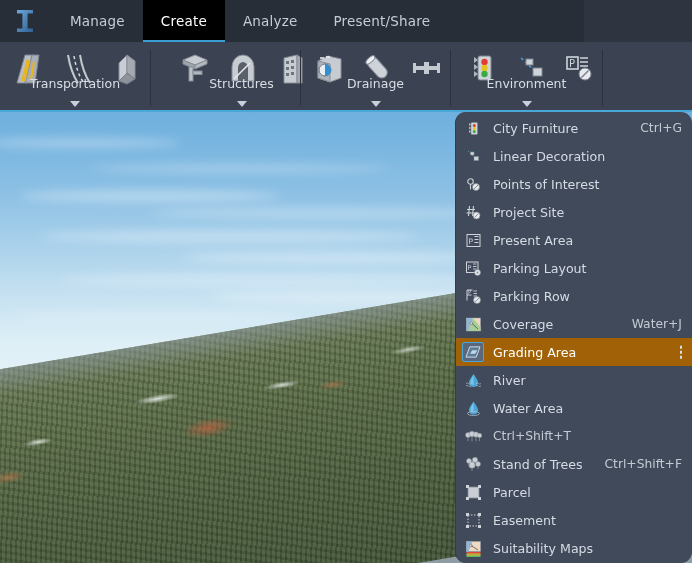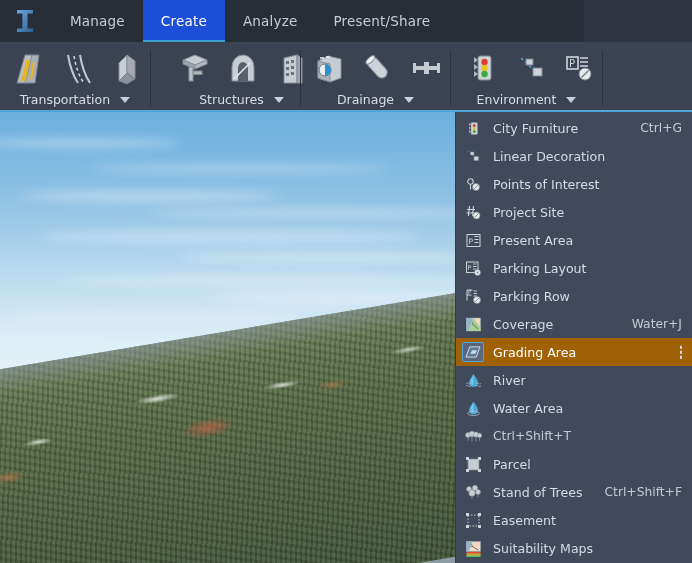--- a/index.html
+++ b/index.html
@@ -85,54 +85,55 @@
   #logo {
     position: absolute; left: 10px; top: 7px; width: 30px; height: 28px;
     display:flex; align-items:center; justify-content:center;
   }
   .tabs { position:absolute; left: 52px; top: 0; height: 42px; display: flex; }
   .tab {
     height: 42px; display:flex; align-items:center; padding: 0 18px;
     color: #c6ccd6; font-size: 13.5px; letter-spacing: .2px;
     cursor: default; position: relative;
   }
-  .tab.active { background: #1d4ed8; color: #ffffff; }
+  .tab.active { background: #000000; color: #ffffff; }
   .tab.active::after {
     content:""; position:absolute; left:0; right:0; bottom:0; height:2px;
     background: #3b9fd4;
   }
 
   
   #ribbon {
     position: absolute; left:0; top: 42px; width: 692px; height: 70px;
     background: #3b4352;
     border-bottom: 2px solid #4aa8d8;
   }
   .grp { position: absolute; top: 0; height: 70px; }
   .grp-icons { display:flex; align-items:flex-start; padding-top: 6px; height: 44px; }
   .ic { width: 50px; height: 40px; display:flex; align-items:center; justify-content:center; }
   .grp-label {
     position:absolute; bottom: 5px; left: 0; width: 100%;
     display:flex; align-items:center; justify-content:center; gap: 10px;
-    color: #d8dde5; font-size: 12.5px;
+    color: #d8dde5; font-size: 12.5px; flex-direction: column;
   }
   .caret {
     width: 0; height: 0; border-left: 5px solid transparent;
     border-right: 5px solid transparent; border-top: 6px solid #c9d0da;
   }
   .sep { position:absolute; top: 8px; width: 1px; height: 56px; background: #2b323d; }
 
   
   #menu {
     position: absolute; left: 455px; top: 112px;
     width: 237px; height: 451px;
     background: #414a5a;
     border-left: 1px solid #343c49;
     padding-top: 2px;
     overflow: hidden;
+    border-radius: 11px;
   }
   .mi {
     position: relative; height: 28px; display: flex; align-items: center;
     padding-left: 5px; color: #cfd6e0; font-size: 12.6px; cursor: default;
   }
   .mi.selected { background: #a16207; }
   .mi-icon {
     width: 24px; height: 22px; display:flex; align-items:center; justify-content:center;
     flex: 0 0 24px; margin-right: 8px;
   }
@@ -522,52 +523,52 @@
               <path d="M29 19 v7"></path>
           </g>
         </svg>
       </span>
       <span class="mi-short">Ctrl+Shift+T</span>
     </div>
 
     <div class="mi">
       <span class="mi-icon">
         <svg width="17" height="17" viewBox="0 0 34 34">
+          <g fill="#c9ced5" stroke="#868c95" stroke-width="1">
+            <circle cx="8" cy="10" r="5"></circle>
+              <circle cx="20" cy="8" r="5.4"></circle>
+            <circle cx="14" cy="18" r="6.4"></circle>
+              <circle cx="26" cy="16" r="5"></circle>
+          </g>
+          <g stroke="#868c95" stroke-width="1.8">
+            <path d="M8 14 v6"></path>
+              <path d="M20 12 v5"></path>
+              <path d="M14 24 v6"></path>
+              <path d="M26 20 v6"></path>
+          </g>
+        </svg>
+      </span>
+      <span class="mi-label">Stand of Trees</span>
+      <span class="mi-short">Ctrl+Shift+F</span>
+    </div>
+
+    <div class="mi">
+      <span class="mi-icon">
+        <svg width="17" height="17" viewBox="0 0 34 34">
           <rect x="6" y="6" width="22" height="22" fill="#c9ced5" stroke="#868c95" stroke-width="1.6"></rect>
           <g fill="#cfd4da">
             <rect x="2" y="2" width="6" height="6"></rect>
               <rect x="26" y="2" width="6" height="6"></rect>
             <rect x="2" y="26" width="6" height="6"></rect>
               <rect x="26" y="26" width="6" height="6"></rect>
           </g>
         </svg>
       </span>
       <span class="mi-label">Parcel</span>
       <span class="mi-short"></span>
-    </div>
-
-    <div class="mi">
-      <span class="mi-icon">
-        <svg width="17" height="17" viewBox="0 0 34 34">
-          <g fill="#c9ced5" stroke="#868c95" stroke-width="1">
-            <circle cx="8" cy="10" r="5"></circle>
-              <circle cx="20" cy="8" r="5.4"></circle>
-            <circle cx="14" cy="18" r="6.4"></circle>
-              <circle cx="26" cy="16" r="5"></circle>
-          </g>
-          <g stroke="#868c95" stroke-width="1.8">
-            <path d="M8 14 v6"></path>
-              <path d="M20 12 v5"></path>
-              <path d="M14 24 v6"></path>
-              <path d="M26 20 v6"></path>
-          </g>
-        </svg>
-      </span>
-      <span class="mi-label">Stand of Trees</span>
-      <span class="mi-short">Ctrl+Shift+F</span>
     </div>
 
     <div class="mi">
       <span class="mi-icon">
         <svg width="17" height="17" viewBox="0 0 34 34">
           <rect x="6" y="6" width="22" height="22" fill="none" stroke="#cfd4da" stroke-width="2" stroke-dasharray="3 3"></rect>
           <g fill="#cfd4da">
             <rect x="2" y="2" width="6" height="6"></rect>
               <rect x="26" y="2" width="6" height="6"></rect>
             <rect x="2" y="26" width="6" height="6"></rect>

